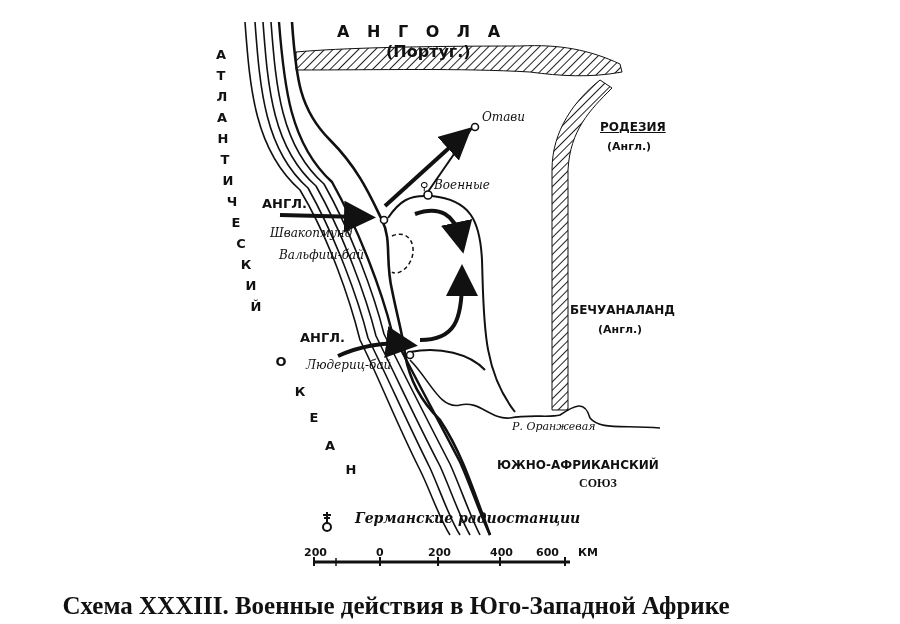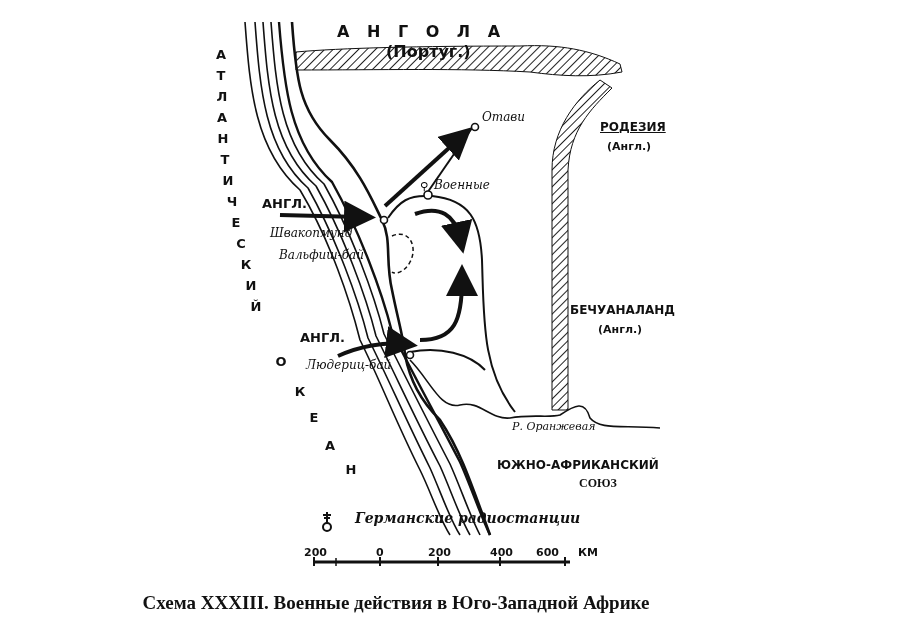--- a/index.html
+++ b/index.html
@@ -1,21 +1,21 @@
 <!DOCTYPE html>
 <html><head>
 <meta charset="utf-8">
 <style>
   html,body{margin:0;padding:0;background:#fff;}
   body{width:900px;height:624px;position:relative;overflow:hidden;font-family:"DejaVu Serif",serif;color:#111;}
   svg.map{position:absolute;left:0;top:0;}
   .lbl{position:absolute;font-family:"DejaVu Sans",sans-serif;font-weight:bold;font-size:12px;white-space:nowrap;}
   .city{position:absolute;font-family:"DejaVu Serif",serif;font-style:italic;font-size:12px;white-space:nowrap;}
   .vert{position:absolute;font-family:"DejaVu Sans",sans-serif;font-weight:bold;font-size:13px;line-height:19px;text-align:center;width:16px;}
-  .caption{position:absolute;left:0;width:792px;top:592px;text-align:center;font-family:"Liberation Serif",serif;font-weight:bold;font-size:19px;}
+  .caption{position:absolute;left:0;width:792px;top:592px;text-align:center;font-family:"Liberation Serif",serif;font-weight:bold;font-size:25px;}
   .legend-text{position:absolute;left:355px;top:510px;font-family:"DejaVu Serif",serif;font-style:italic;font-weight:bold;font-size:14px;}
   .scale-lbl{position:absolute;top:546px;font-family:"DejaVu Sans",sans-serif;font-weight:bold;font-size:11px;}
 </style>
 </head>
 <body>
 
 <svg class="map" width="900" height="624" viewBox="0 0 900 624">
   <defs>
     <pattern id="hatch" patternUnits="userSpaceOnUse" width="6" height="6" patternTransform="rotate(45)">
       <line x1="0" y1="0" x2="0" y2="6" stroke="#222" stroke-width="2"></line>

